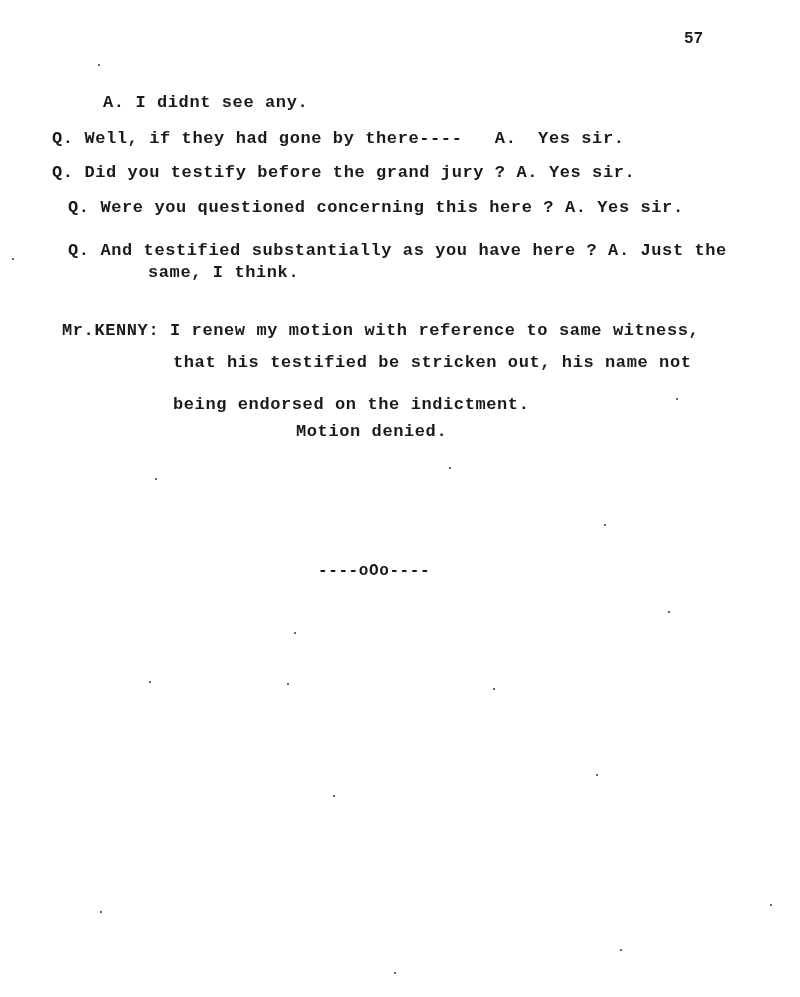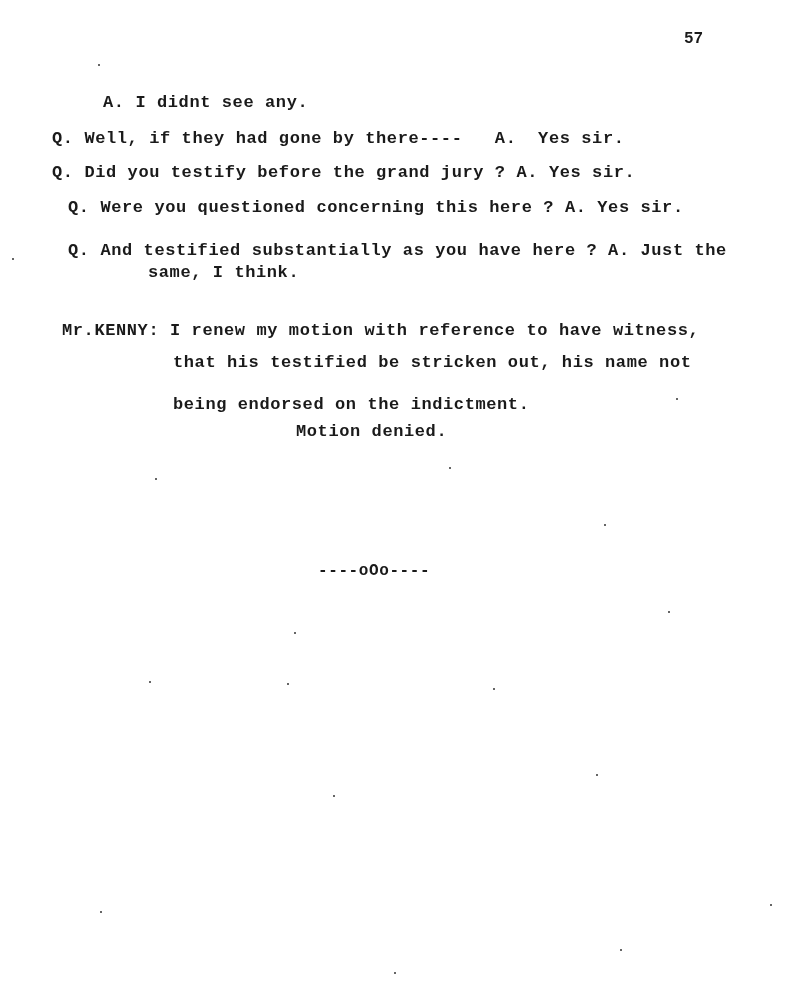--- a/index.html
+++ b/index.html
@@ -19,21 +19,21 @@
 <body>
 
 <div class="pagenum">57</div>
 
 <div class="line" style="left:103px; top:94px;">A. I didnt see any.</div>
 <div class="line" style="left:52px; top:130px;">Q. Well, if they had gone by there----   A.  Yes sir.</div>
 <div class="line" style="left:52px; top:164px;">Q. Did you testify before the grand jury ? A. Yes sir.</div>
 <div class="line" style="left:68px; top:199px;">Q. Were you questioned concerning this here ? A. Yes sir.</div>
 <div class="line" style="left:68px; top:242px;">Q. And testified substantially as you have here ? A. Just the</div>
 <div class="line" style="left:100px; top:264px;margin-left:48px;">same, I think.</div>
-<div class="line" style="left:62px; top:322px;">Mr.KENNY: I renew my motion with reference to have witness,</div>
+<div class="line" style="left:62px; top:322px;">Mr.KENNY: I renew my motion with reference to same witness,</div>
 <div class="line" style="left:173px; top:354px;">that his testified be stricken out, his name not</div>
 <div class="line" style="left:173px; top:396px;">being endorsed on the indictment.</div>
 <div class="line" style="left:296px; top:423px;">Motion denied.</div>
 
 <div class="line" style="left:318px; top:562px; font-size:16px;">----oOo----</div>
 
 <div class="speck" style="left:98px; top:64px;"></div>
 <div class="speck" style="left:12px; top:258px;"></div>
 <div class="speck" style="left:676px; top:398px;"></div>
 <div class="speck" style="left:449px; top:467px;"></div>

